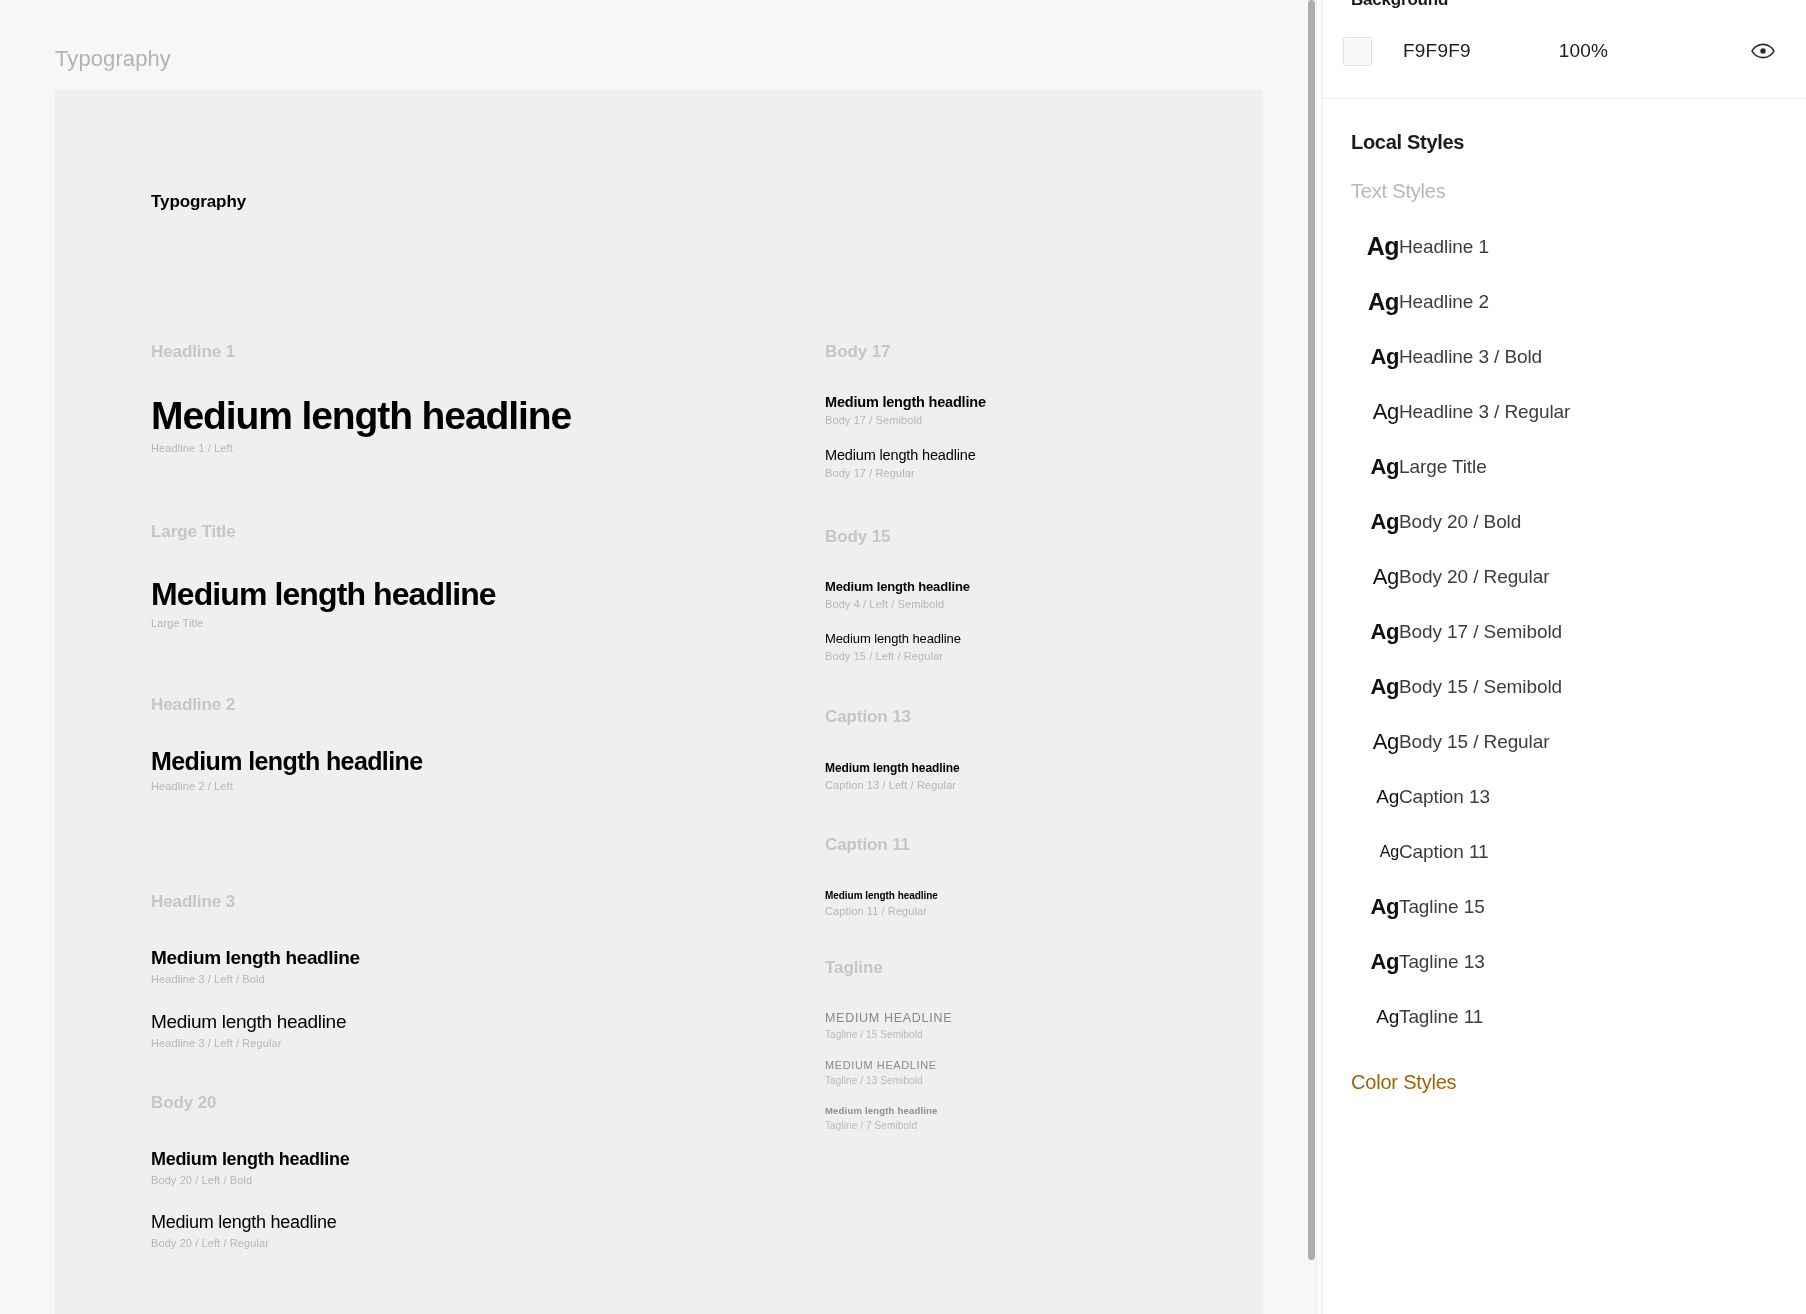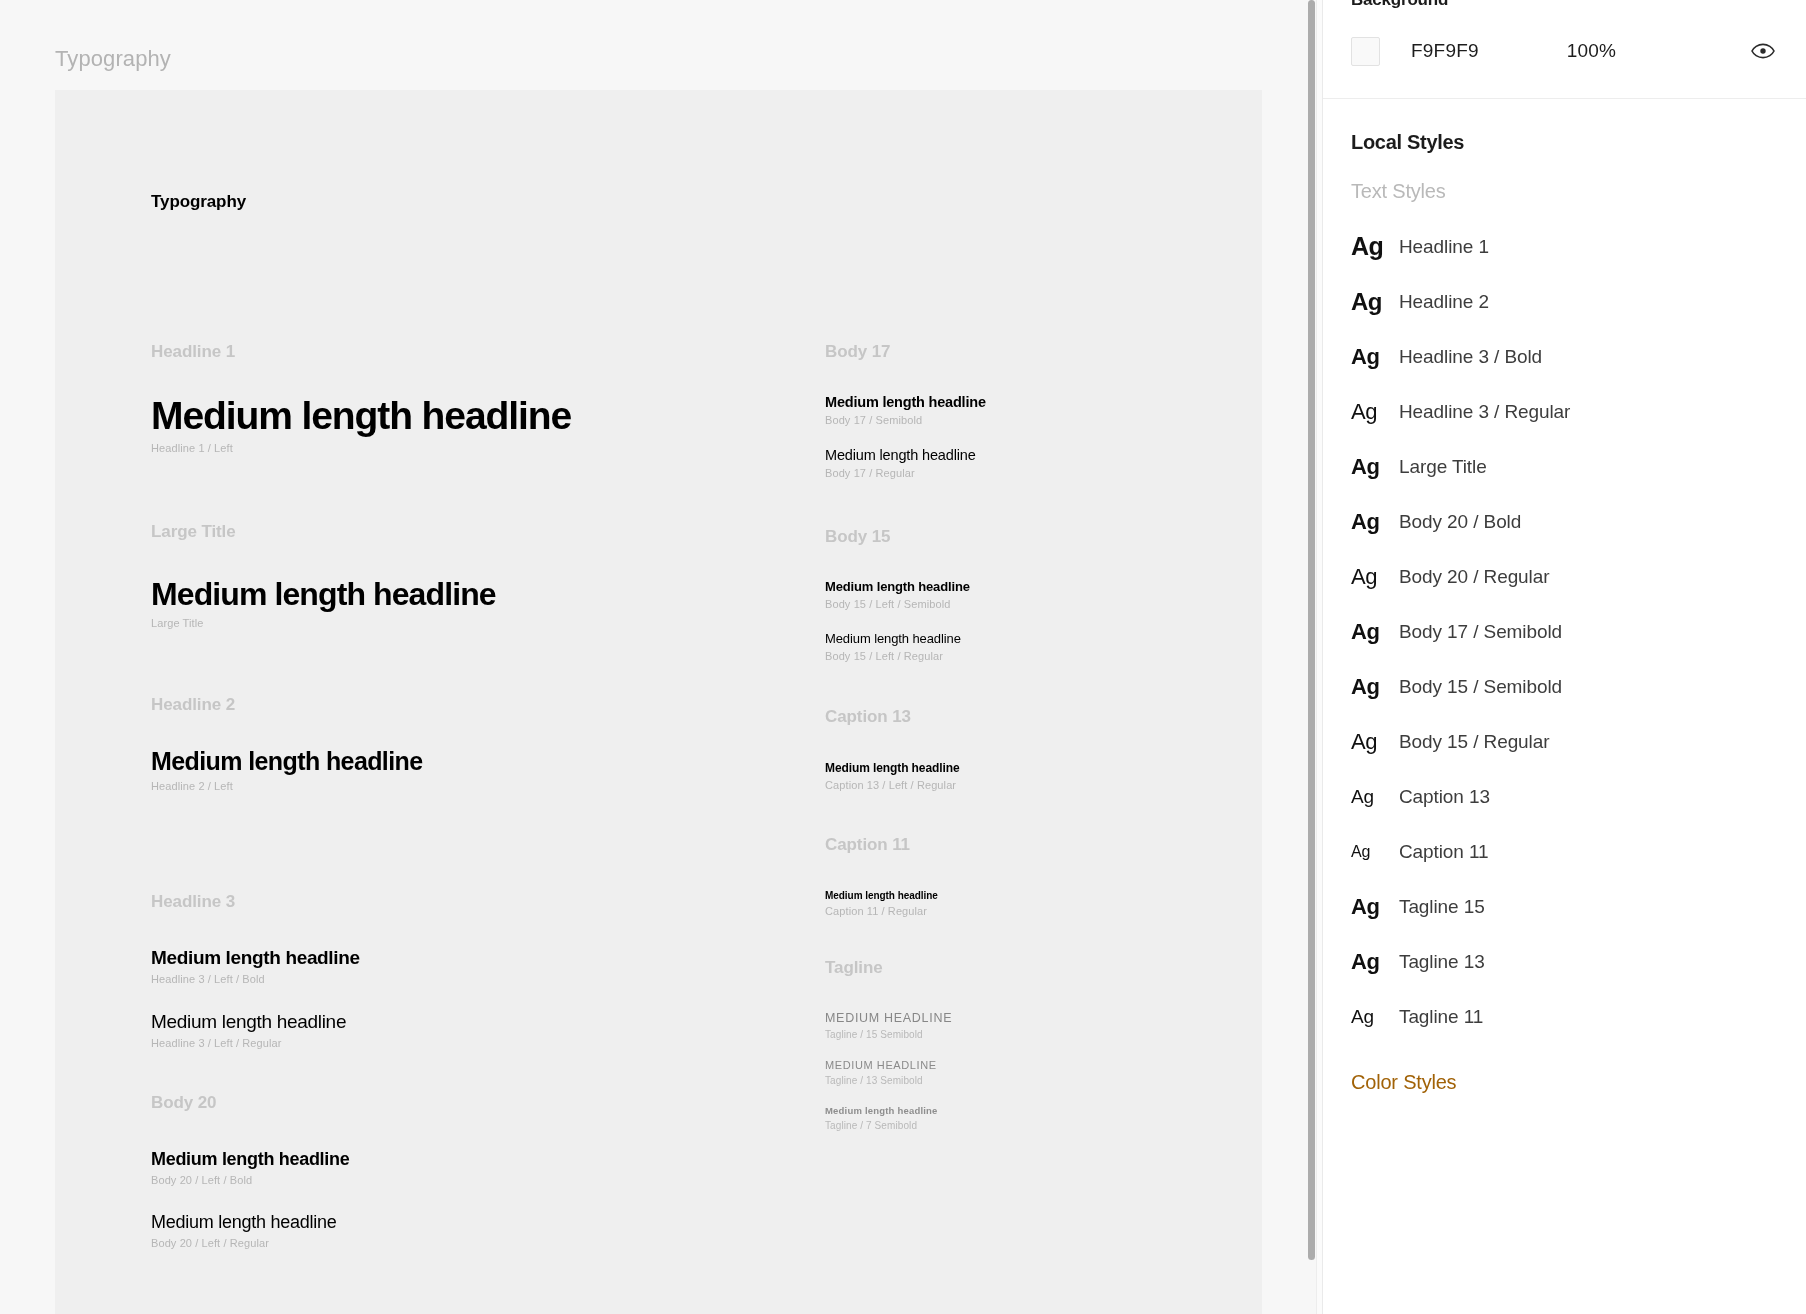--- a/index.html
+++ b/index.html
@@ -162,21 +162,21 @@
     left: 28px;
     top: -10px;
     font-size: 17px;
     font-weight: bold;
     color: #1c1c1c;
     letter-spacing: -0.2px;
   }
 
   #bg-row {
     position: absolute;
-    left: 28px;
+    left: 20px;
     top: 36px;
     right: 28px;
     height: 30px;
     display: flex;
     align-items: center;
   }
 
   #bg-swatch {
     width: 29px;
     height: 29px;
@@ -239,21 +239,21 @@
     height: 55px;
     padding-left: 6px;
     cursor: pointer;
     border-radius: 3px;
   }
 
   .style-ag {
     flex: 0 0 48px;
     width: 48px;
     color: #101010;
-    text-align: left;
+    text-align: right;
     line-height: 1;
   }
   .ag-xl  { font-size: 25px; font-weight: bold; letter-spacing: -0.6px; }
   .ag-lg  { font-size: 24px; font-weight: bold; letter-spacing: -0.5px; }
   .ag-md  { font-size: 22px; font-weight: bold; letter-spacing: -0.4px; }
   .ag-mdr { font-size: 22px; font-weight: normal; letter-spacing: -0.3px; }
   .ag-sm  { font-size: 19px; font-weight: normal; letter-spacing: -0.2px; }
   .ag-xs  { font-size: 16px; font-weight: normal; letter-spacing: -0.1px; }
 
   .style-name {
@@ -347,21 +347,21 @@
           <div class="spec-item" style="margin-top:21px;">
             <div class="sample s-b17r">Medium length headline</div>
             <div class="sample-caption">Body 17 / Regular</div>
           </div>
         </div>
 
         <div class="spec-group" style="top:437px;">
           <div class="group-title">Body 15</div>
           <div class="spec-item" style="margin-top:32px;">
             <div class="sample s-b15sb">Medium length headline</div>
-            <div class="sample-caption">Body 15 / Left / Semibold</div>
+            <div class="sample-caption">Body 4 / Left / Semibold</div>
           </div>
           <div class="spec-item" style="margin-top:21px;">
             <div class="sample s-b15r">Medium length headline</div>
             <div class="sample-caption">Body 15 / Left / Regular</div>
           </div>
         </div>
 
         <div class="spec-group" style="top:617px;">
           <div class="group-title">Caption 13</div>
           <div class="spec-item" style="margin-top:34px;">

